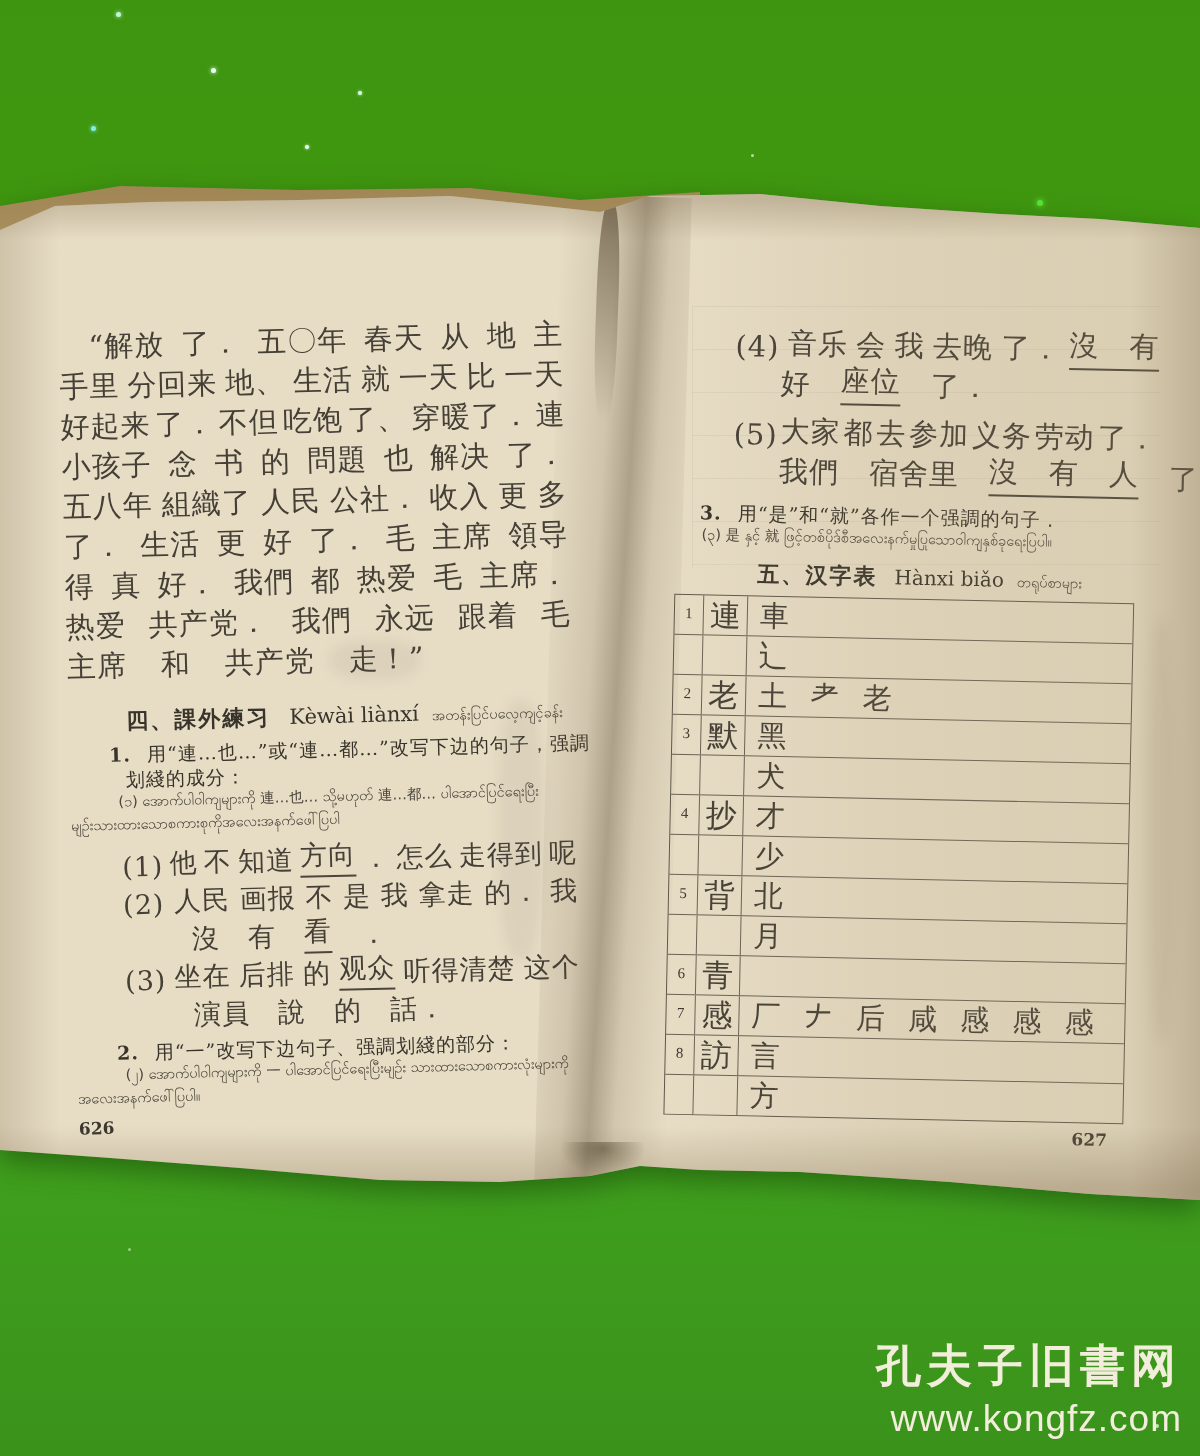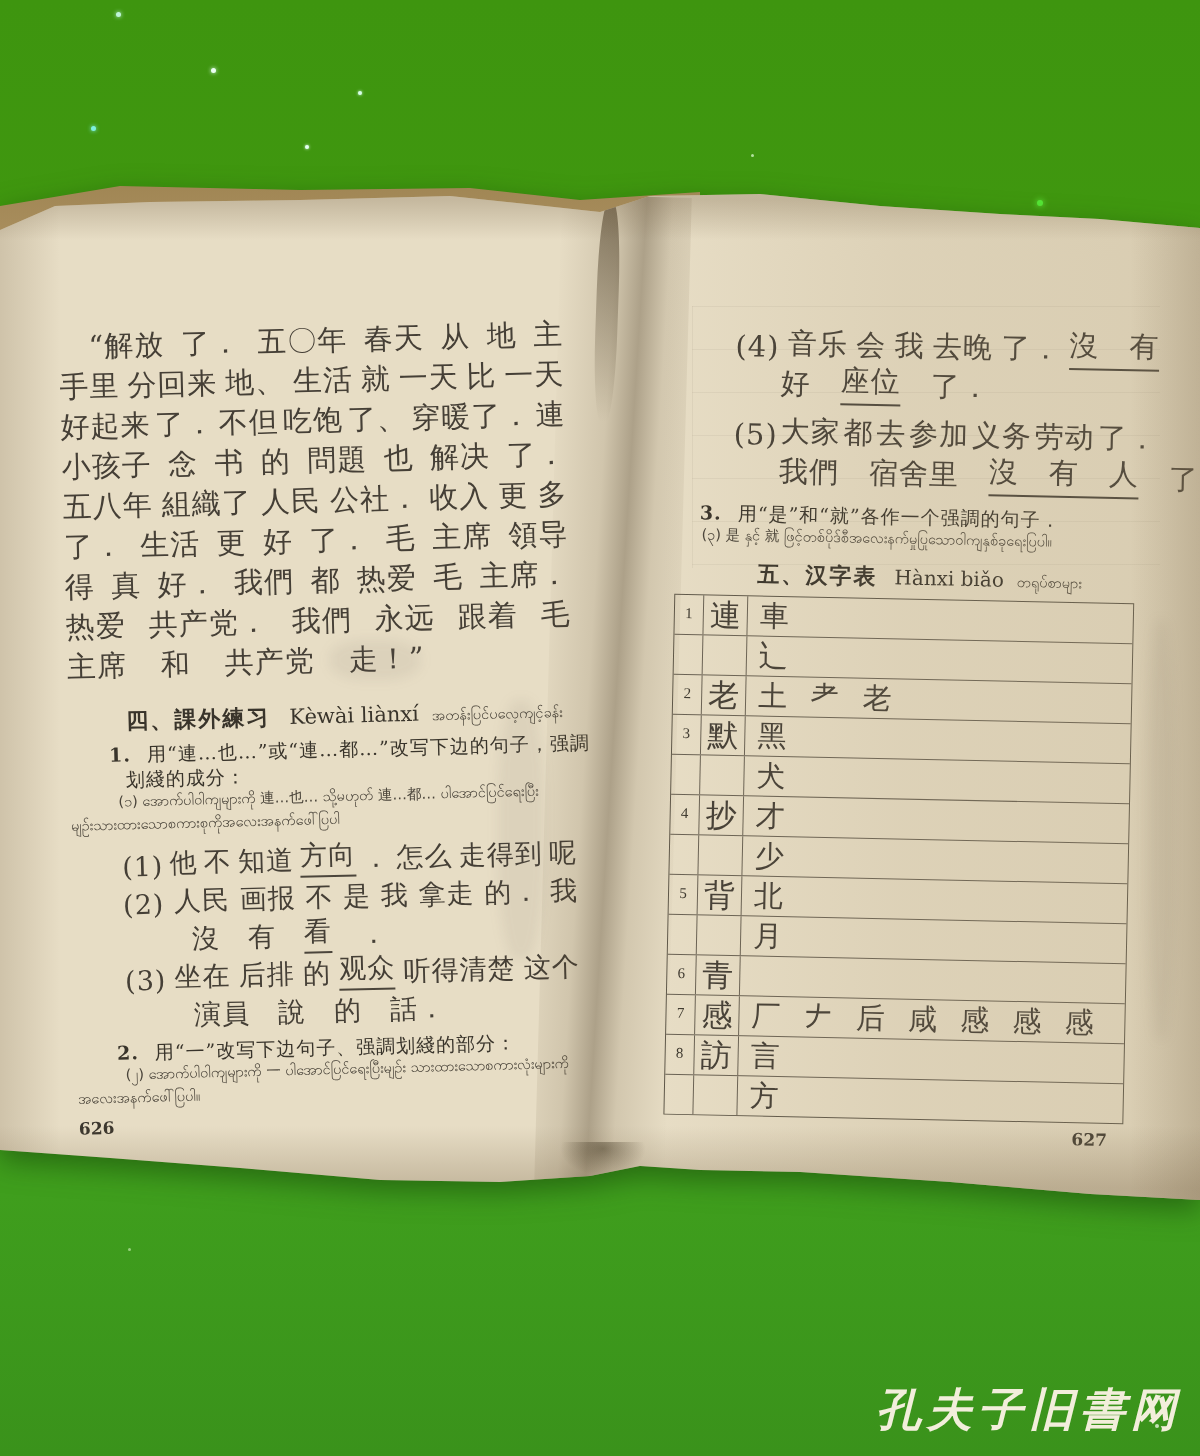--- a/index.html
+++ b/index.html
@@ -74,21 +74,21 @@
   .htable{width:458px;margin-left:-10px;margin-top:6px;border:1.6px solid #5f584a;}
   .trow{display:flex;height:39px;border-bottom:1.2px solid #6a6254;}
   .trow:last-child{border-bottom:none;}
   .tc{box-sizing:border-box;}
   .tc.num{width:29px;text-align:center;font-size:15px;padding-top:10px;color:#3f3a30;border-right:1.2px solid #6a6254;font-family:"Liberation Serif",serif;}
   .tc.chr{width:44px;font-size:31px;line-height:39px;text-align:center;border-right:1.2px solid #6a6254;}
   .tc.comp{flex:1;font-size:29px;line-height:39px;padding-left:12px;word-spacing:14px;white-space:nowrap;}
   .tfoot{width:458px;margin-left:-10px;text-align:right;padding-right:14px;box-sizing:border-box;}
 
   .wm{position:absolute;right:18px;bottom:16px;text-align:right;color:#f2eedb;}
-  .wm1{font-size:45px;font-weight:bold;letter-spacing:6px;font-family:"DejaVu Serif",serif;font-style:italic;}
+  .wm1{font-size:45px;font-weight:bold;letter-spacing:6px;font-family:"DejaVu Serif",serif;}
   .wm2{font-size:37px;letter-spacing:1px;font-family:"Liberation Sans",sans-serif;margin-top:2px;}
 </style>
 </head>
 <body>
 
 <div class="scene">
 
   <div class="sp" style="left:116px;top:12px;width:5px;height:5px;background:#bff5d8;box-shadow:0 0 4px #bff5d8;"></div>
   <div class="sp" style="left:211px;top:68px;width:5px;height:5px;background:#eafff3;box-shadow:0 0 4px #dfffee;"></div>
   <div class="sp" style="left:358px;top:91px;width:4px;height:4px;background:#d8ffe9;box-shadow:0 0 3px #d8ffe9;"></div>
@@ -377,15 +377,16 @@
       <div class="smudge" style="left:1148px;top:620px;width:26px;height:420px;"></div>
       <div class="gutter"></div>
       <div class="gutter-top"></div>
       <div class="gutter-bottom"></div>
       <div class="shade"></div>
     </div>
   </div>
 
   <div class="wm">
     <div class="wm1">孔夫子旧書网</div>
+    <div class="wm2">www.kongfz.com</div>
   </div>
 
 </div>
 
 </body></html>

